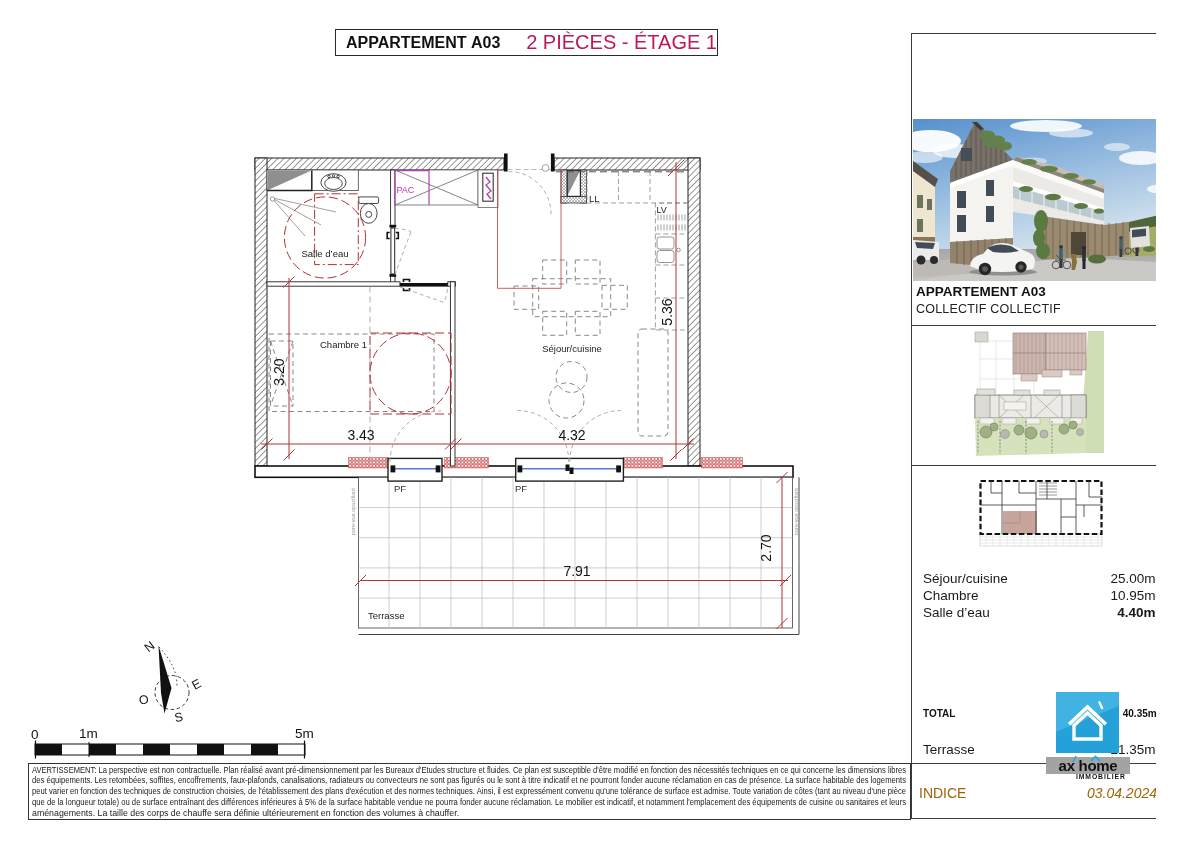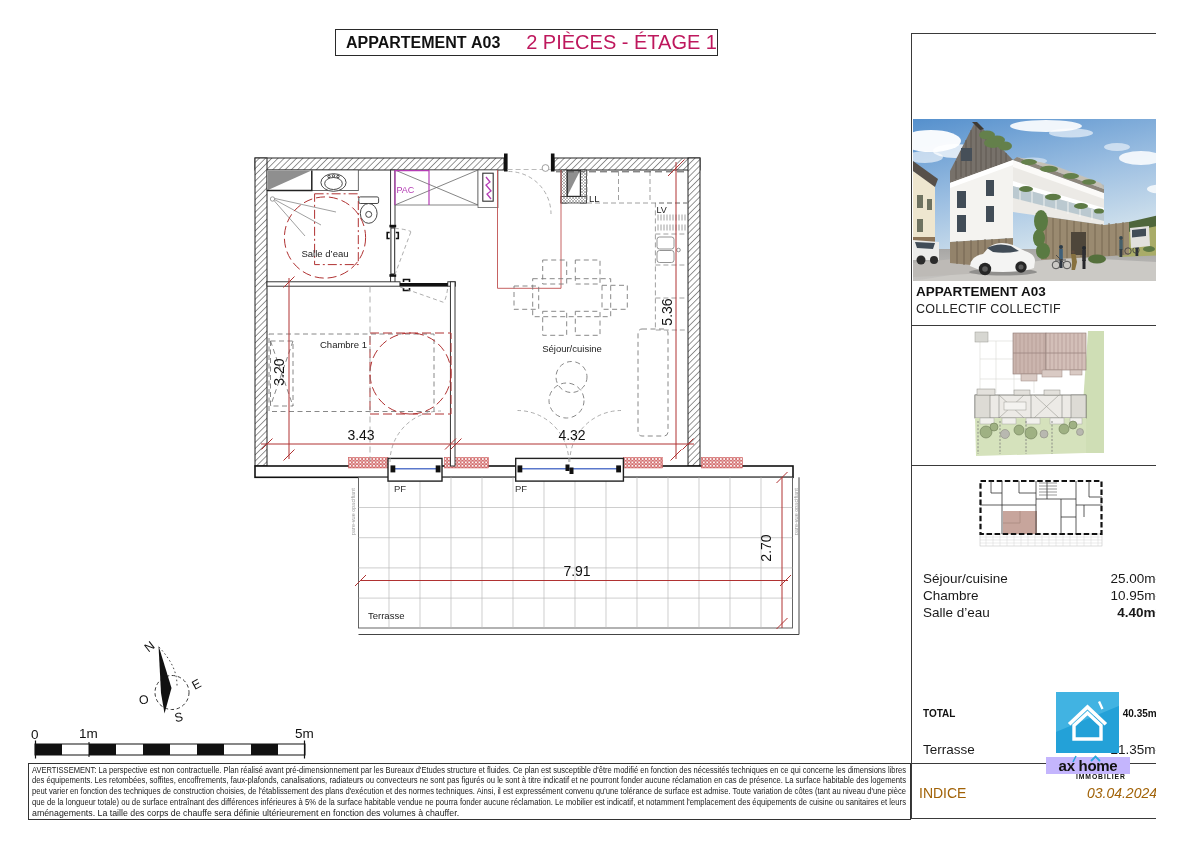--- a/index.html
+++ b/index.html
@@ -675,21 +675,21 @@
 <rect width="63" height="61" fill="#2ba7dd"></rect>
 <polygon points="0,0 63,0 63,14 0,40" fill="#45b5e3" opacity="0.85"></polygon>
 <polygon points="0,40 63,14 63,61 0,61" fill="#1e9dd4" opacity="0.55"></polygon>
 <g stroke="#fff" fill="none" stroke-linejoin="miter" stroke-linecap="square">
 <path d="M18 47 V33.5 L31.5 21 L45 33.5 V47 Z" stroke-width="3.4"></path>
 <path d="M14.5 31 L31.5 15 L48.5 31" stroke-width="3.7"></path>
 <path d="M43.5 10.5 L46 16" stroke-width="2.3"></path>
 </g>
 </svg>
 
-<div class="abs" style="left:1046px;top:756.5px;width:84px;background:#c4b5fd;text-align:center;font-weight:bold;font-size:15px;color:#111;letter-spacing:-0.3px;">ax home</div>
+<div class="abs" style="left:1046px;top:756.5px;width:84px;background:#a3a3a3;text-align:center;font-weight:bold;font-size:15px;color:#111;letter-spacing:-0.3px;">ax home</div>
 <svg class="abs" style="left:1070px;top:753px" width="34" height="10" viewBox="0 0 34 10">
 <path d="M3 9 L6 3" stroke="#2ba7dd" stroke-width="1.6" fill="none"></path>
 <path d="M21 8 L25.5 3.5 L30 8" stroke="#2ba7dd" stroke-width="1.8" fill="none"></path>
 </svg>
 
 <div class="abs" style="left:1076px;top:772.5px;font-weight:bold;font-size:6.8px;color:#111;letter-spacing:0.9px;">IMMOBILIER</div>
 
 <svg class="abs" style="left:28px;top:763px" width="883" height="57" viewBox="0 0 883 57">
 <rect x="0.5" y="0.5" width="882" height="56" fill="#fff" stroke="#333" stroke-width="1"></rect>
 <text x="4" y="9.5" font-size="8.8" fill="#1a1a1a" textLength="874" lengthAdjust="spacingAndGlyphs">AVERTISSEMENT: La perspective est non contractuelle. Plan réalisé avant pré-dimensionnement par les Bureaux d'Etudes structure et fluides. Ce plan est susceptible d'être modifié en fonction des nécessités techniques en ce qui concerne les dimensions libres</text>

